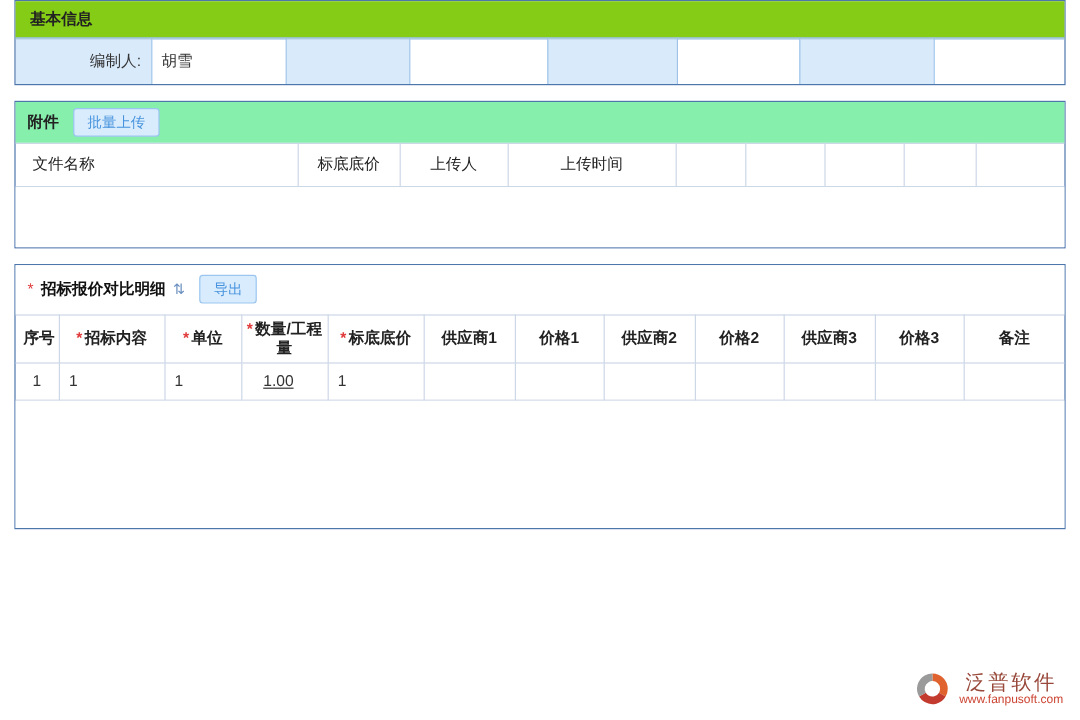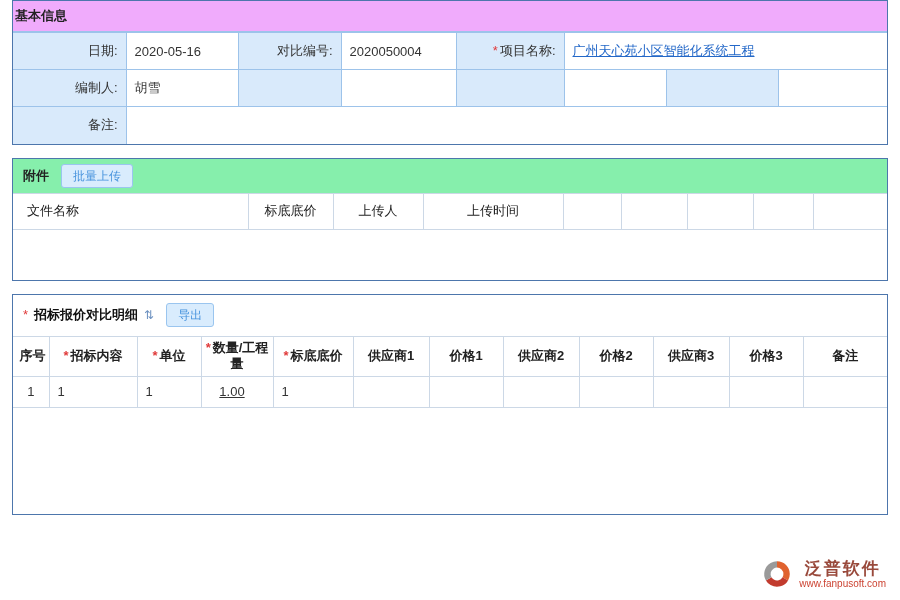--- a/index.html
+++ b/index.html
@@ -23,22 +23,22 @@
   }
 
   .panel {
     border:1px solid #4d76ac;
     margin-bottom:13px;
     background:#fff;
   }
 
   
   .panel-hd {
-    background:#f0abfc;
-    padding:6px 2px;
+    background:#84cc16;
+    padding:6px 12px;
     font-weight:bold;
     color:#222;
     border-bottom:1px solid #9dc3ea;
   }
   table.info { width:100%; border-collapse:collapse; table-layout:fixed; }
   table.info td {
     border:1px solid #9dc3ea;
     height:37px;
     padding:0 8px;
     overflow:hidden;
@@ -122,21 +122,21 @@
 
   
   .brand {
     position:absolute;
     right:10px; bottom:8px;
     display:flex; align-items:center; gap:6px;
     background:#fff;
     padding:2px 4px;
   }
   .brand-text { display:flex; flex-direction:column; align-items:center; }
-  .brand-name { font-size:17px; font-weight:bold; color:#99493b; letter-spacing:2px; line-height:19px; }
+  .brand-name { font-size:17px; font-weight:normal; color:#99493b; letter-spacing:2px; line-height:19px; }
   .brand-site { font-size:10px; color:#cc4433; line-height:12px; }
 </style>
 </head>
 <body>
 
 <div class="page">
 
 
   <div class="panel">
     <div class="panel-hd">基本信息</div>
@@ -145,45 +145,29 @@
         <col style="width:113px">
           <col style="width:112px">
           <col style="width:103px">
           <col style="width:115px">
         <col style="width:108px">
           <col style="width:102px">
           <col style="width:112px">
           <col>
       </colgroup>
       <tbody>
-          <tr>
-        <td class="lbl"><span>日期:</span></td>
-        <td class="val">2020-05-16</td>
-        <td class="lbl"><span>对比编号:</span></td>
-        <td class="val">2020050004</td>
-        <td class="lbl">
-          <span class="req">*</span><span>项目名称:</span>
-        </td>
-        <td class="val" colspan="3">
-          <a class="proj-link">广州天心苑小区智能化系统工程</a>
-        </td>
-      </tr>
       <tr>
         <td class="lbl"><span>编制人:</span></td>
         <td class="val">胡雪</td>
         <td class="lbl"></td>
         <td class="val"></td>
         <td class="lbl"></td>
         <td class="val"></td>
         <td class="lbl"></td>
         <td class="val"></td>
-      </tr>
-      <tr>
-        <td class="lbl"><span>备注:</span></td>
-        <td class="val" colspan="7"></td>
       </tr>
     </tbody>
       </table>
   </div>
 
   <div class="panel">
     <div class="attach-strip">
       <span class="strip-title">附件</span>
       <button class="btn">批量上传</button>
     </div>

